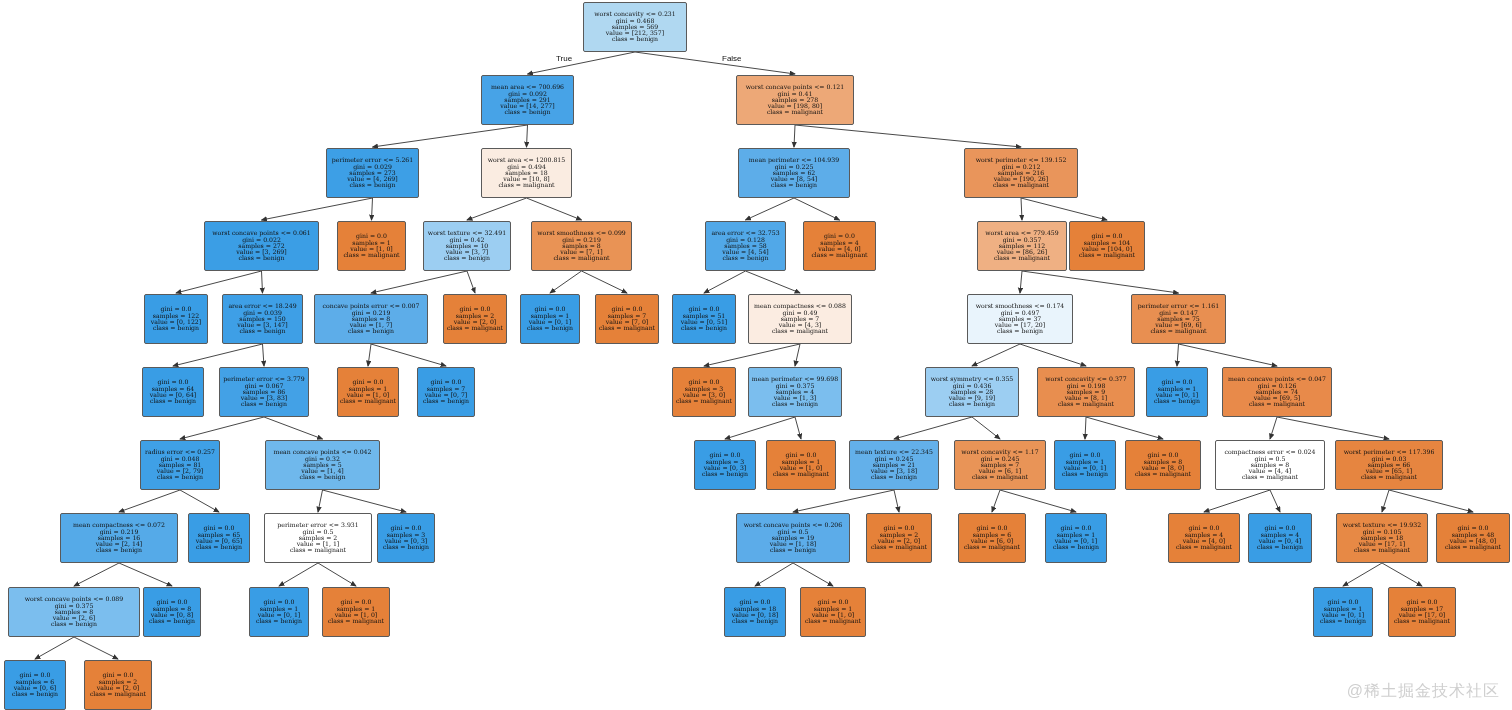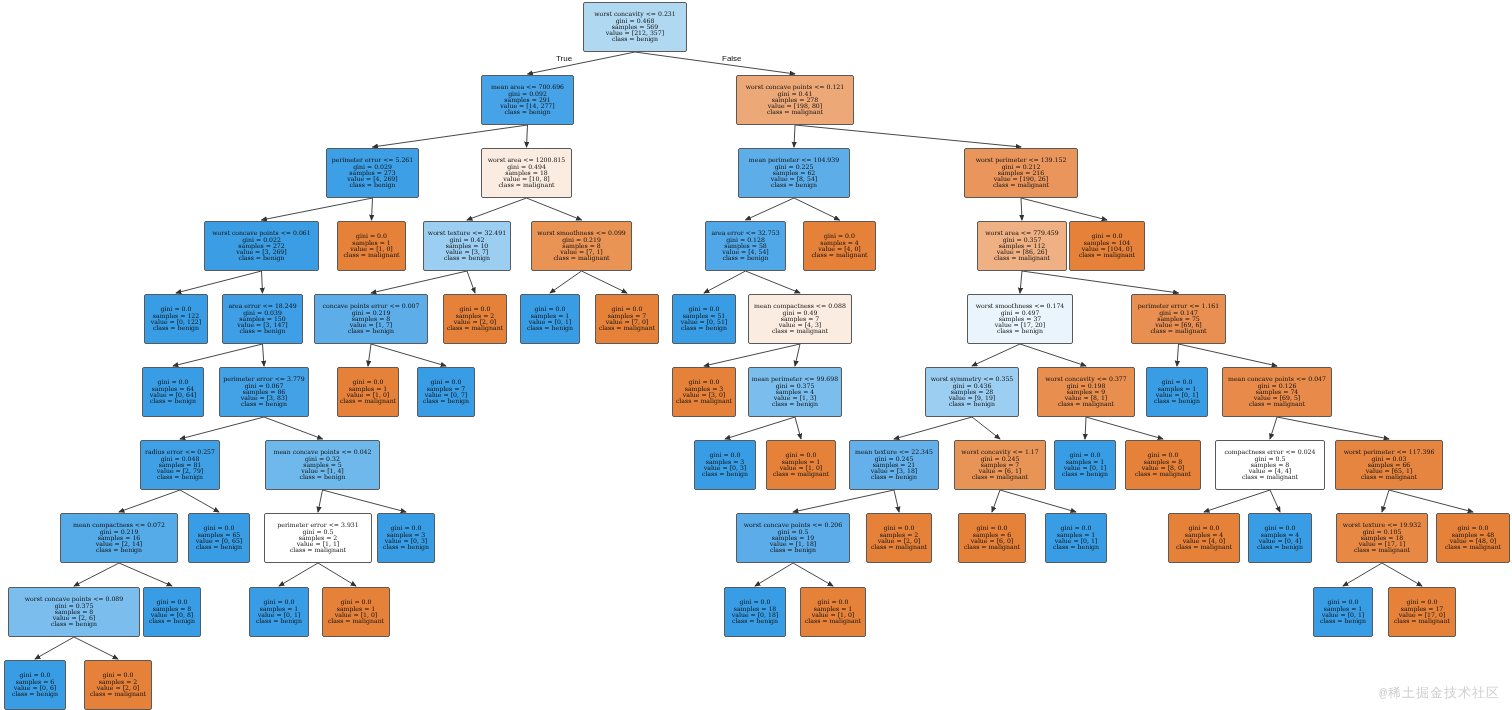--- a/index.html
+++ b/index.html
@@ -6,21 +6,21 @@
   #stage{position:relative;width:1512px;height:710px;background:#ffffff;overflow:hidden;
          font-family:"DejaVu Serif","Liberation Serif",serif;}
   #edges{position:absolute;left:0;top:0;width:1512px;height:710px;pointer-events:none;}
   .node{position:absolute;box-sizing:border-box;border:1px solid #5a5a5a;border-radius:2px;
         display:flex;flex-direction:column;align-items:center;justify-content:center;
         text-align:center;line-height:1.02;color:#111;}
   .node .ln{white-space:nowrap;}
   .edge-label{position:absolute;font-family:Liberation Sans, sans-serif;
               color:#111;white-space:nowrap;}
   #watermark{position:absolute;right:12px;bottom:8px;color:#cfcfcf;
-             font-family:Liberation Mono, monospace;font-size:13px;letter-spacing:1px;}
+             font-family:Liberation Sans, sans-serif;font-size:16px;letter-spacing:1px;}
 </style>
 </head>
 <body>
 
 <div id="stage">
   <svg id="edges" viewBox="0 0 1512 710" xmlns="http://www.w3.org/2000/svg">
     <defs>
       <marker id="ah" markerWidth="7" markerHeight="7" refX="6" refY="3" orient="auto" markerUnits="strokeWidth">
         <path d="M0,0 L7,3 L0,6 z" fill="#333333"></path>
       </marker>

